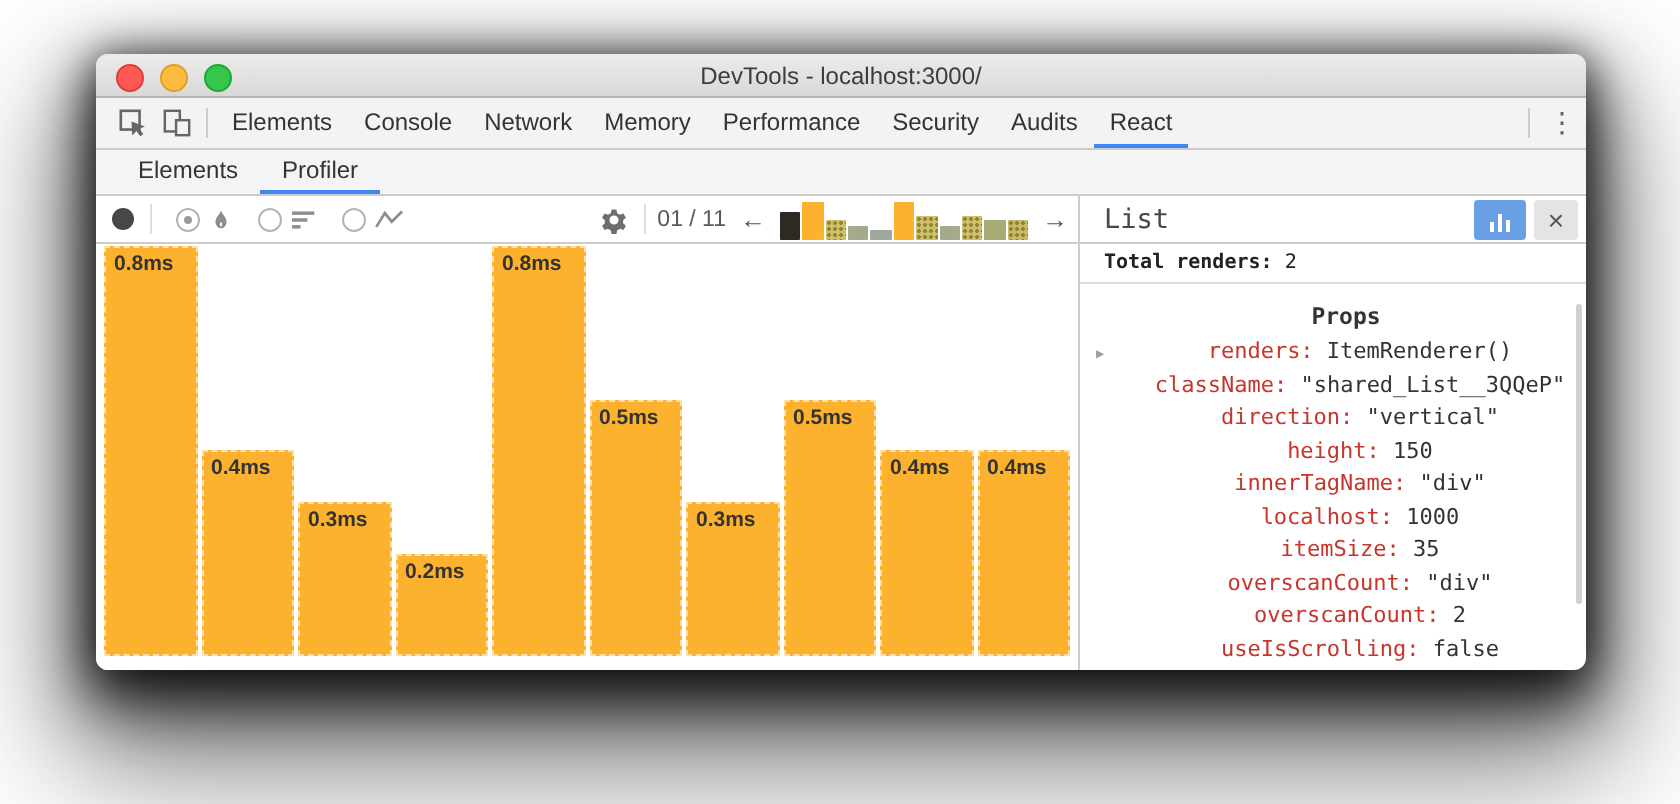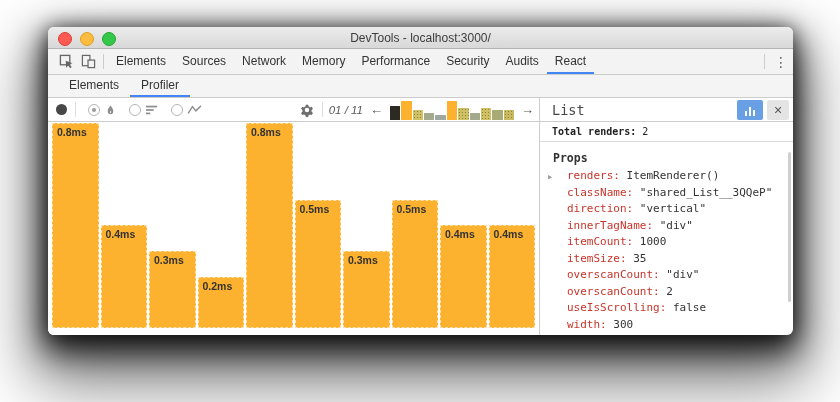--- a/index.html
+++ b/index.html
@@ -52,21 +52,21 @@
   }
   .panel-tabs .tab{padding:0 11px;}
   
   .main{flex:1;display:flex;min-height:0;}
   .left-pane{width:491px;flex:0 0 491px;display:flex;flex-direction:column;min-height:0;}
   .split{width:1px;background:#ccc;}
   .right-pane{flex:1;display:flex;flex-direction:column;min-width:0;font-family:"DejaVu Sans Mono","Liberation Mono",monospace;}
   
   .ptoolbar{
     height:23px;flex:0 0 23px;border-bottom:1px solid #ccc;background:#fff;
-    display:flex;align-items:center;padding:0 4px 0 6px;gap:6px;font-style:italic;
+    display:flex;align-items:center;padding:0 4px 0 6px;gap:6px;
   }
   .rec-dot{width:11px;height:11px;border-radius:50%;background:#474747;margin:0 2px;cursor:pointer;}
   .tdiv{width:1px;height:15px;background:#ddd;}
   .radio{width:12px;height:12px;border-radius:50%;border:1px solid #b5b5b5;box-sizing:border-box;
     display:flex;align-items:center;justify-content:center;cursor:pointer;}
   .radio .dot{width:4px;height:4px;border-radius:50%;background:#9a9a9a;}
   .mode{display:flex;align-items:center;gap:4px;margin-left:6px;}
   .toolbar-right{margin-left:auto;display:flex;align-items:center;gap:6px;}
   .counter{font-size:11.5px;color:#5a5a5a;white-space:nowrap;}
   .navarrow{font-size:13px;color:#555;cursor:pointer;line-height:1;padding:0 1px;}
@@ -96,21 +96,21 @@
   .closebtn{
     width:22px;height:20px;border-radius:2px;background:#e4e4e4;color:#555;
     display:flex;align-items:center;justify-content:center;font-size:14px;cursor:pointer;
     font-family:"Liberation Sans",sans-serif;
   }
   .renders-row{
     flex:0 0 16px;border-bottom:1px solid #ddd;display:flex;align-items:center;
     padding:1px 0 2px 12px;font-size:10px;color:#222;
   }
   .renders-row b{font-weight:bold;}
-  .props-area{flex:1;position:relative;overflow:hidden;padding-top:4px;}
+  .props-area{flex:1;position:relative;overflow:hidden;padding-top:4px;text-align:center;}
   .props-title{font-size:11.5px;font-weight:bold;color:#333;margin:5px 0 3px 13px;}
   .prow{
     position:relative;line-height:16.5px;font-size:11px;padding-left:27px;white-space:nowrap;
   }
   .prow .tri{position:absolute;left:8px;top:1px;font-size:7px;color:#9e9e9e;}
   .pname{color:var(--propred,#c7352b);}
   .pval{color:#333;}
   .scroll-thumb{position:absolute;right:2px;top:10px;width:3px;height:150px;border-radius:2px;background:#cfcfcf;}
   svg{display:block;}
 </style>
@@ -137,21 +137,21 @@
     </span>
     <span class="tool-icn">
       <svg width="15" height="15" viewBox="0 0 16 16">
         <rect x="1.5" y="1.5" width="8" height="11" fill="none" stroke="#666" stroke-width="1.3"></rect>
         <rect x="7.5" y="6.5" width="7" height="8" fill="#f3f3f3" stroke="#666" stroke-width="1.3"></rect>
       </svg>
     </span>
     <span class="vdiv"></span>
     <div id="chrome-tab-strip" style="display:flex;align-items:stretch;">
         <div class="tab">Elements</div>
-        <div class="tab">Sources</div>
+        <div class="tab">Console</div>
         <div class="tab">Network</div>
         <div class="tab">Memory</div>
         <div class="tab">Performance</div>
         <div class="tab">Security</div>
         <div class="tab">Audits</div>
         <div class="tab selected">React</div>
       </div>
     <span class="spacer"></span>
     <span class="vdiv"></span>
     <span class="kebab">⋮</span>
@@ -273,22 +273,23 @@
         <b>Total renders:</b>
         <span style="white-space:pre"> </span>
         <span>2</span>
       </div>
       <div class="props-area">
         <div class="props-title">Props</div>
         <div id="props-list">
             <div class="prow"><span class="tri">▶</span><span class="pname">renders:</span><span class="pval"> ItemRenderer()</span></div>
             <div class="prow"><span class="pname">className:</span><span class="pval"> "shared_List__3QQeP"</span></div>
             <div class="prow"><span class="pname">direction:</span><span class="pval"> "vertical"</span></div>
+            <div class="prow"><span class="pname">height:</span><span class="pval"> 150</span></div>
             <div class="prow"><span class="pname">innerTagName:</span><span class="pval"> "div"</span></div>
-            <div class="prow"><span class="pname">itemCount:</span><span class="pval"> 1000</span></div>
+            <div class="prow"><span class="pname">localhost:</span><span class="pval"> 1000</span></div>
             <div class="prow"><span class="pname">itemSize:</span><span class="pval"> 35</span></div>
             <div class="prow"><span class="pname">overscanCount:</span><span class="pval"> "div"</span></div>
             <div class="prow"><span class="pname">overscanCount:</span><span class="pval"> 2</span></div>
             <div class="prow"><span class="pname">useIsScrolling:</span><span class="pval"> false</span></div>
             <div class="prow"><span class="pname">width:</span><span class="pval"> 300</span></div>
           </div>
         <div class="scroll-thumb"></div>
       </div>
     </div>
   </div>

